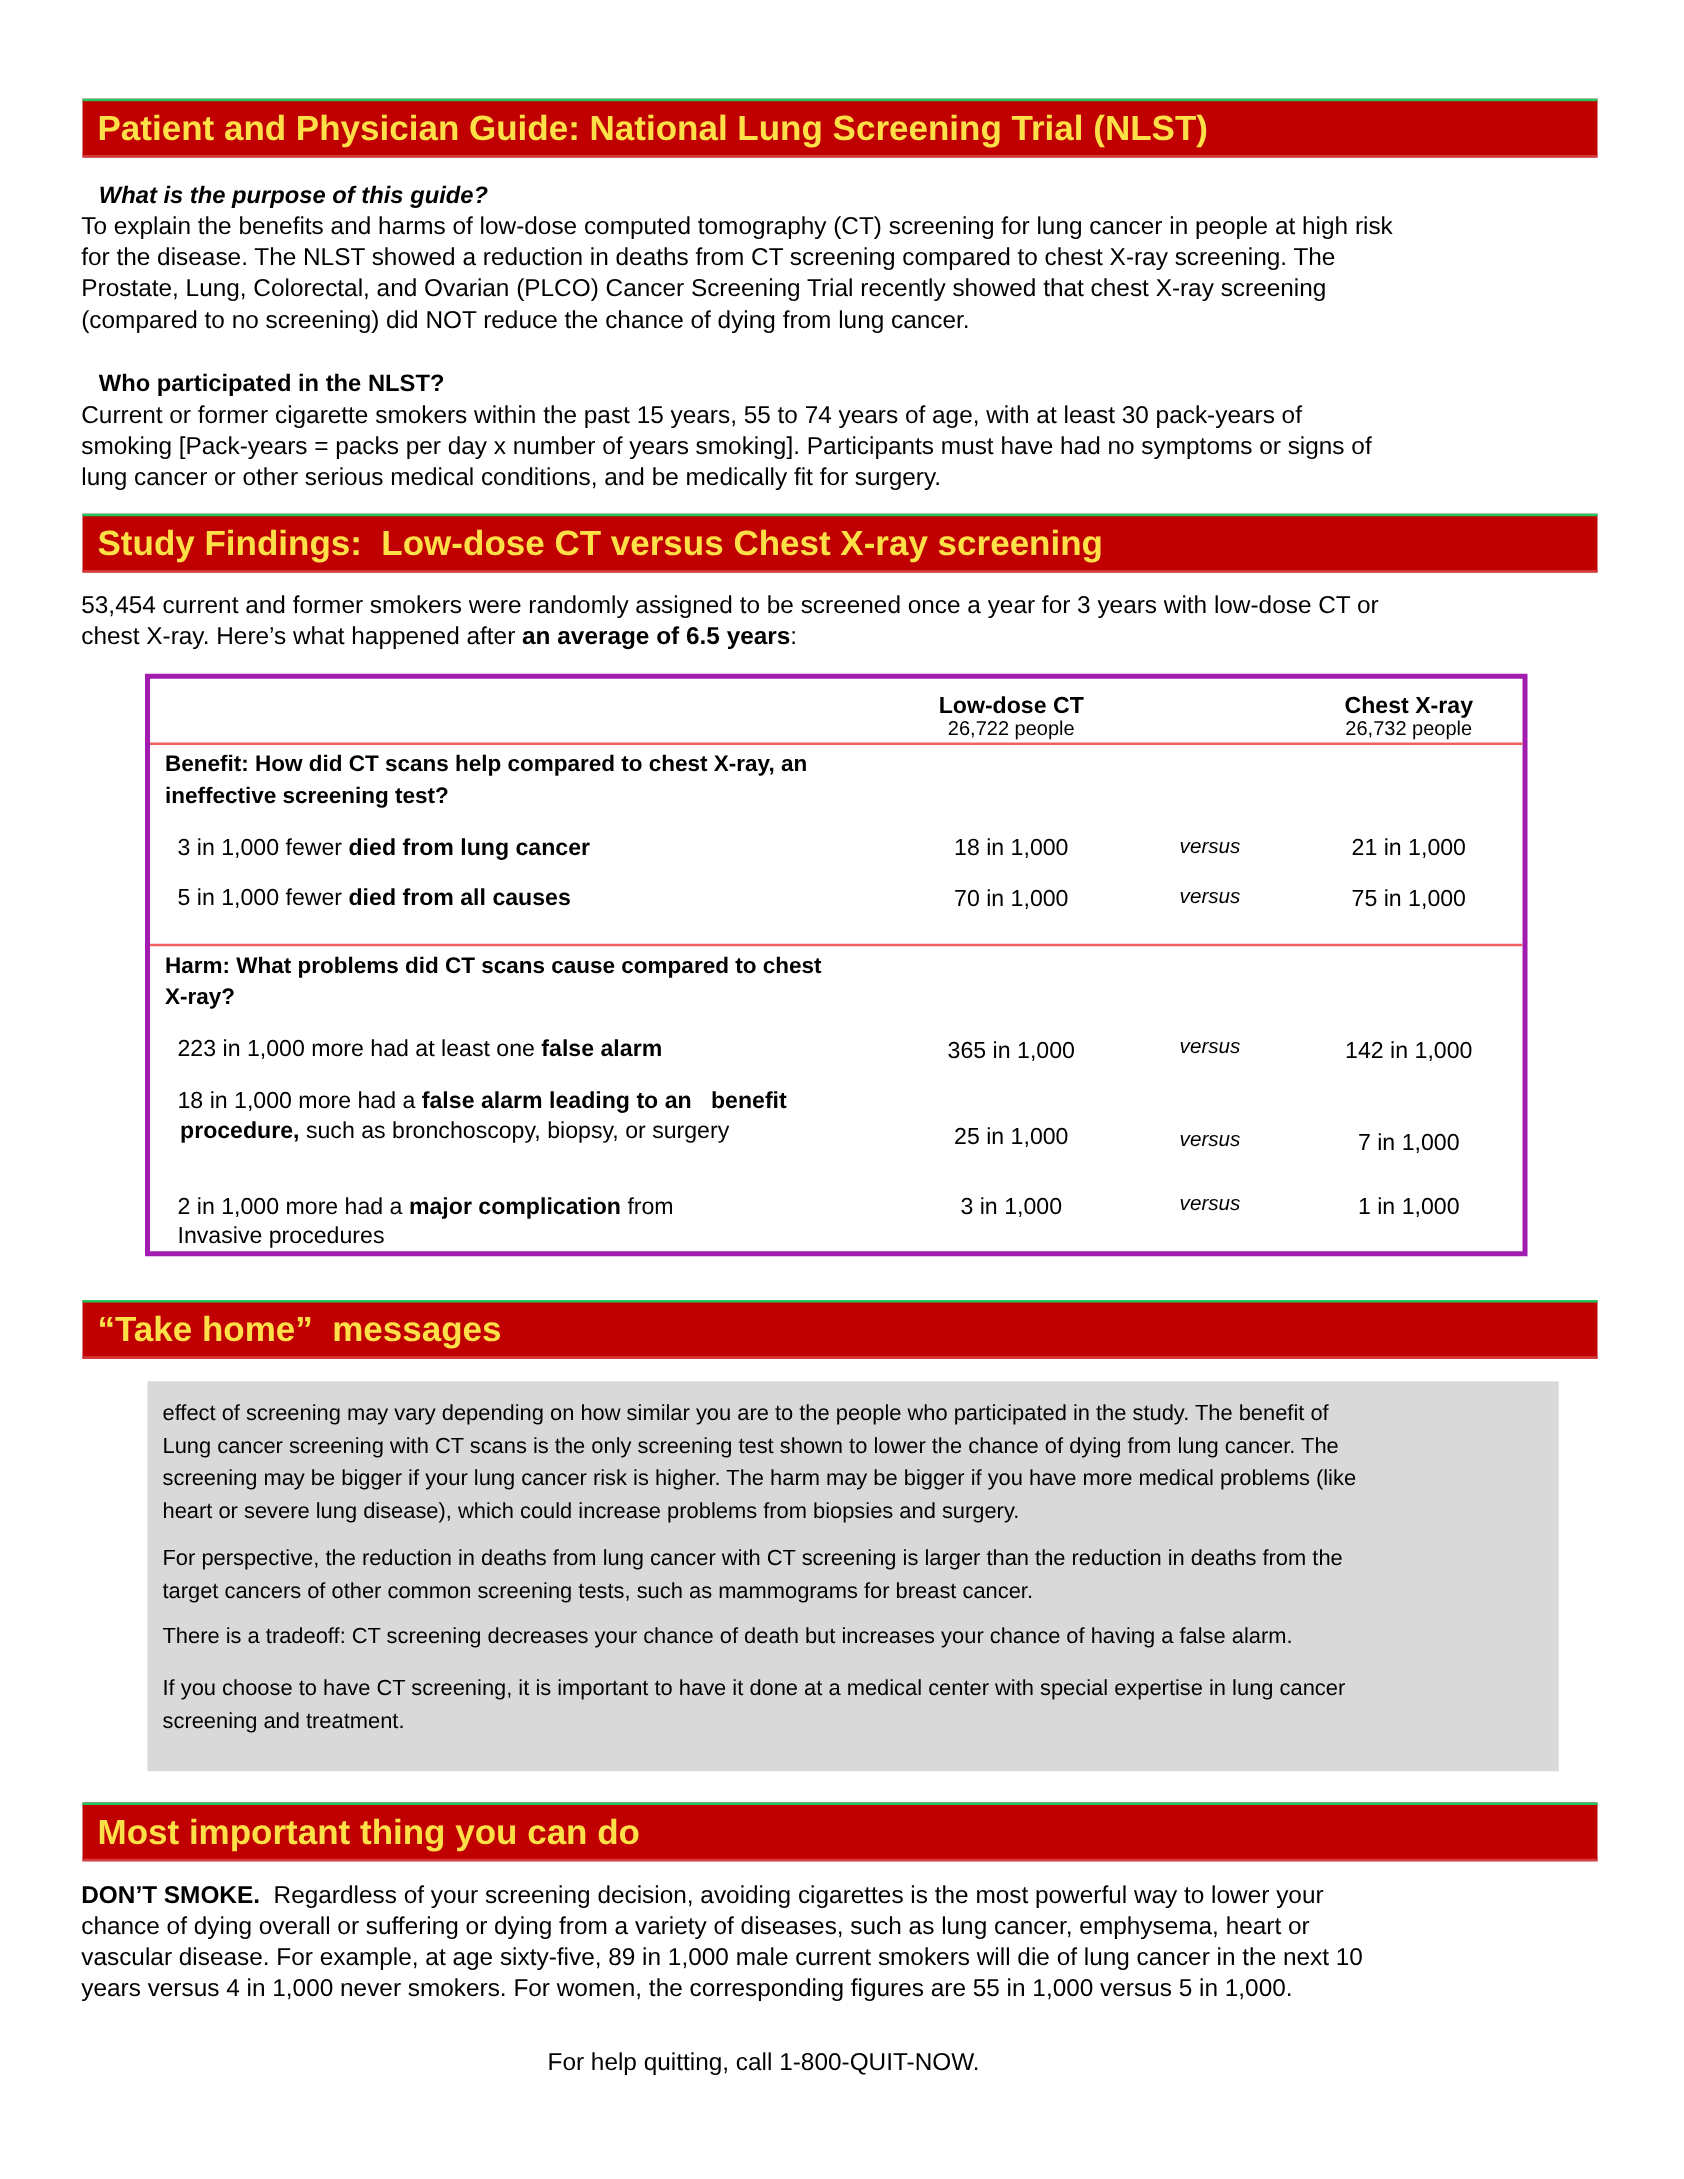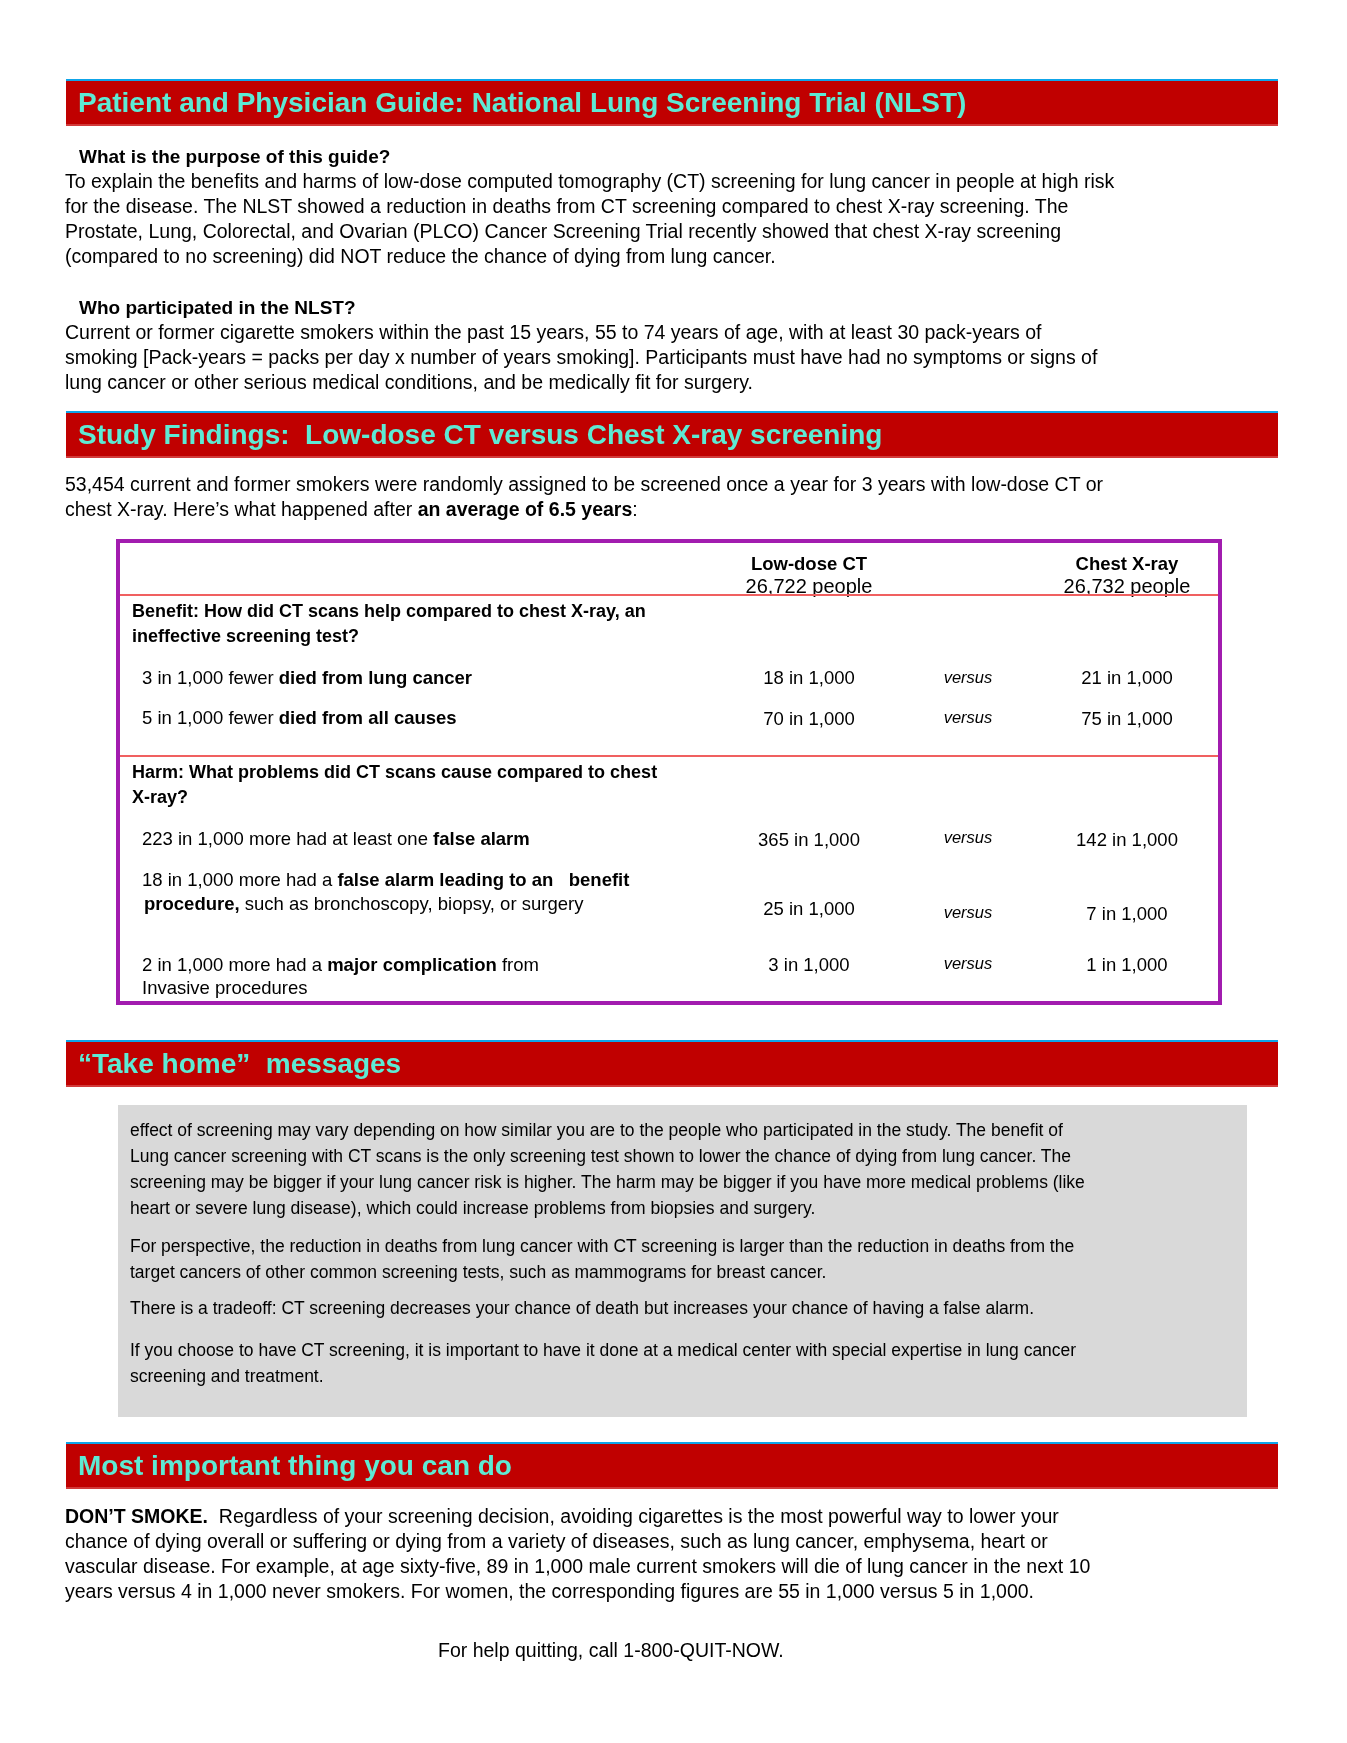--- a/index.html
+++ b/index.html
@@ -3,55 +3,55 @@
 <meta charset="utf-8">
 <style>
   html, body { margin: 0; padding: 0; background: #ffffff; }
   body {
     width: 1347px; height: 1743px; position: relative; overflow: hidden;
     font-family: "Liberation Sans", sans-serif; color: #000;
   }
   .bar {
     position: absolute; left: 66px; width: 1212px; height: 47px;
     background: #c00000;
-    border-top: 2px solid #0ea5e9; border-bottom: 2px solid #d23a3a;
+    border-top: 2px solid #22c55e; border-bottom: 2px solid #d23a3a;
     box-sizing: border-box;
-    color: #5eead4; font-weight: bold; font-size: 28px; line-height: 43px;
+    color: #fde047; font-weight: bold; font-size: 28px; line-height: 43px;
     padding-left: 12px; white-space: pre;
   }
   .h { position: absolute; left: 79px; font-weight: bold; font-size: 19px; }
   .p { position: absolute; left: 65px; width: 1200px; font-size: 19.5px; line-height: 25px; }
   .p b { font-weight: bold; }
 
   
   .tbl {
     position: absolute; left: 116px; top: 539px; width: 1106px; height: 466px;
     border: 4px solid #a21caf; box-sizing: border-box;
   }
   .hline { position: absolute; left: 0; right: 0; height: 2px; background: #f06060; }
   .cell { position: absolute; font-size: 18.5px; white-space: pre; }
   .colhead { position: absolute; text-align: center; width: 200px; }
   .colhead .t { font-weight: bold; font-size: 18.5px; display: block; }
-  .colhead .s { font-size: 20px; display: block; }
+  .colhead .s { font-size: 16px; display: block; }
   .sec { position: absolute; left: 12px; font-weight: bold; font-size: 18px; line-height: 25px; width: 600px; }
   .ct { position: absolute; width: 200px; text-align: center; font-size: 18.5px; }
   .vs { position: absolute; width: 100px; text-align: center; font-size: 16.5px; font-style: italic; }
 
   .gray {
     position: absolute; left: 118px; top: 1105px; width: 1129px; height: 312px;
     background: #d9d9d9;
   }
   .gp { position: absolute; left: 12px; width: 1100px; font-size: 17.5px; line-height: 26px; }
 </style>
 </head>
 <body>
 
 <div class="bar" style="top:79px;">Patient and Physician Guide: National Lung Screening Trial (NLST)</div>
 
-<div class="h" style="top:146px;">What is the purpose of this guide?</div>
+<div class="h" style="top:146px;font-style:italic;">What is the purpose of this guide?</div>
 <div class="p" style="top:169px;">
   <div>To explain the benefits and harms of low-dose computed tomography (CT) screening for lung cancer in people at high risk</div>
   <div>for the disease. The NLST showed a reduction in deaths from CT screening compared to chest X-ray screening. The</div>
   <div>Prostate, Lung, Colorectal, and Ovarian (PLCO) Cancer Screening Trial recently showed that chest X-ray screening</div>
   <div>(compared to no screening) did NOT reduce the chance of dying from lung cancer.</div>
 </div>
 
 <div class="h" style="top:297px;">Who participated in the NLST?</div>
 <div class="p" style="top:320px;">
   <div>Current or former cigarette smokers within the past 15 years, 55 to 74 years of age, with at least 30 pack-years of</div>

